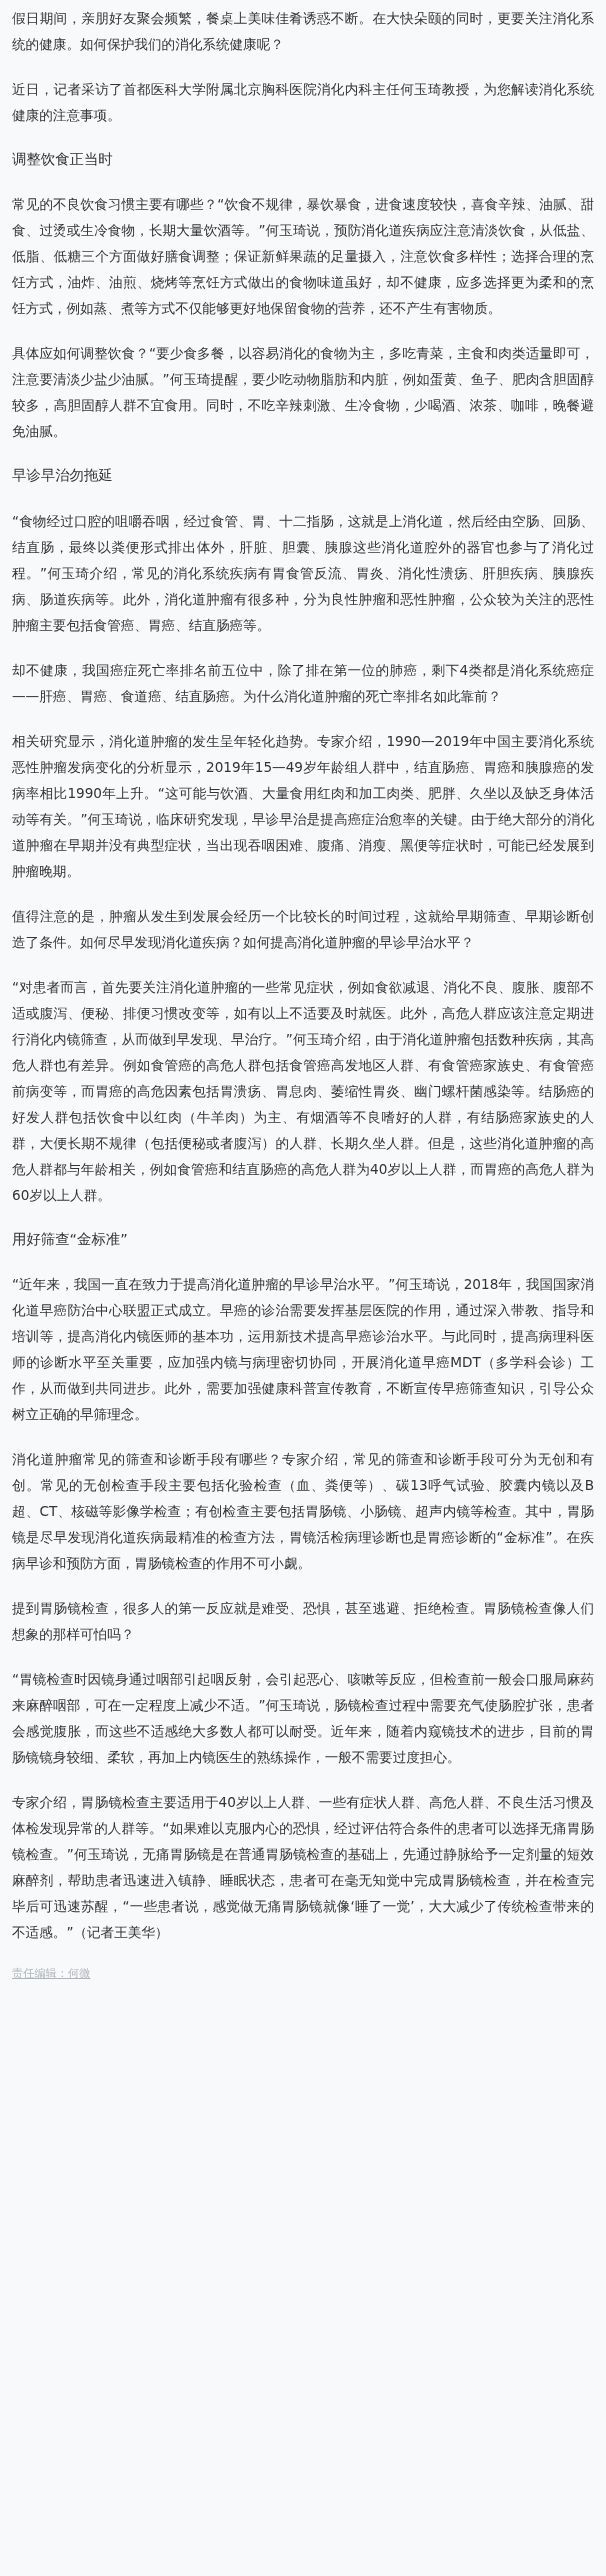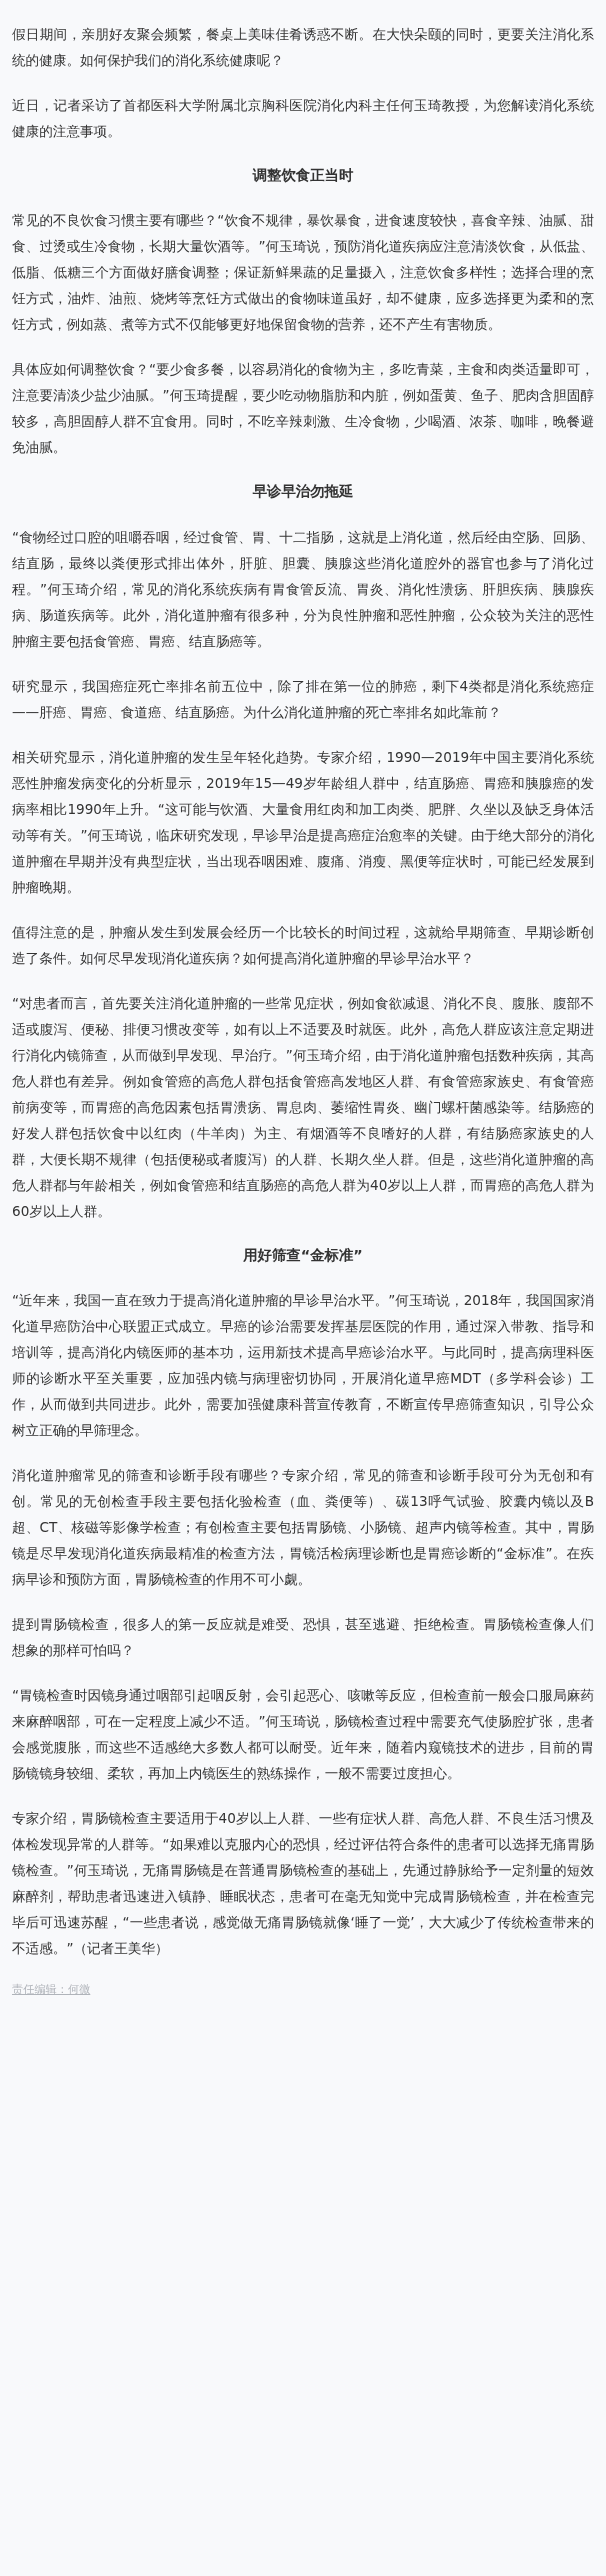--- a/index.html
+++ b/index.html
@@ -14,31 +14,30 @@
       color: #333333;
     }
     .article {
       padding: 4.8px 12px 16px 12px;
       box-sizing: border-box;
       width: 606px;
     }
     .para {
       font-size: 13.6px;
       line-height: 26px;
-      margin: 16px 0 19px 0;
+      margin: 0 0 19px 0;
       text-align: justify;
       letter-spacing: 0;
     }
     .heading {
       font-size: 14.4px;
-      font-weight: bold;
+      font-weight: normal;
       line-height: 25.5px;
       margin: 0 0 19px 0;
       color: #333333;
-      text-align: center;
     }
     .lead-bold {
       font-weight: normal;
     }
     .editor {
       font-size: 11.2px;
       color: #b0b4ba;
       line-height: 19px;
       margin-top: 4.8px;
       text-decoration: underline;
@@ -54,21 +53,21 @@
 
   <div>
     <h3 class="heading">调整饮食正当时</h3>
     <p class="para">常见的不良饮食习惯主要有哪些？“饮食不规律，暴饮暴食，进食速度较快，喜食辛辣、油腻、甜食、过烫或生冷食物，长期大量饮酒等。”何玉琦说，预防消化道疾病应注意清淡饮食，从低盐、低脂、低糖三个方面做好膳食调整；保证新鲜果蔬的足量摄入，注意饮食多样性；选择合理的烹饪方式，油炸、油煎、烧烤等烹饪方式做出的食物味道虽好，却不健康，应多选择更为柔和的烹饪方式，例如蒸、煮等方式不仅能够更好地保留食物的营养，还不产生有害物质。</p>
     <p class="para">具体应如何调整饮食？“要少食多餐，以容易消化的食物为主，多吃青菜，主食和肉类适量即可，注意要清淡少盐少油腻。”何玉琦提醒，要少吃动物脂肪和内脏，例如蛋黄、鱼子、肥肉含胆固醇较多，高胆固醇人群不宜食用。同时，不吃辛辣刺激、生冷食物，少喝酒、浓茶、咖啡，晚餐避免油腻。</p>
   </div>
 
   <div>
     <h3 class="heading">早诊早治勿拖延</h3>
     <p class="para">“食物经过口腔的咀嚼吞咽，经过食管、胃、十二指肠，这就是上消化道，然后经由空肠、回肠、结直肠，最终以粪便形式排出体外，肝脏、胆囊、胰腺这些消化道腔外的器官也参与了消化过程。”何玉琦介绍，常见的消化系统疾病有胃食管反流、胃炎、消化性溃疡、肝胆疾病、胰腺疾病、肠道疾病等。此外，消化道肿瘤有很多种，分为良性肿瘤和恶性肿瘤，公众较为关注的恶性肿瘤主要包括食管癌、胃癌、结直肠癌等。</p>
-    <p class="para">研究显示，我国癌症死亡率排名前五位中，除了排在第一位的肺癌，剩下4类都是消化系统癌症——肝癌、胃癌、食道癌、结直肠癌。为什么消化道肿瘤的死亡率排名如此靠前？</p>
+    <p class="para">却不健康，我国癌症死亡率排名前五位中，除了排在第一位的肺癌，剩下4类都是消化系统癌症——肝癌、胃癌、食道癌、结直肠癌。为什么消化道肿瘤的死亡率排名如此靠前？</p>
     <p class="para">相关研究显示，消化道肿瘤的发生呈年轻化趋势。专家介绍，1990—2019年中国主要消化系统恶性肿瘤发病变化的分析显示，2019年15—49岁年龄组人群中，结直肠癌、胃癌和胰腺癌的发病率相比1990年上升。“这可能与饮酒、大量食用红肉和加工肉类、肥胖、久坐以及缺乏身体活动等有关。”何玉琦说，临床研究发现，早诊早治是提高癌症治愈率的关键。由于绝大部分的消化道肿瘤在早期并没有典型症状，当出现吞咽困难、腹痛、消瘦、黑便等症状时，可能已经发展到肿瘤晚期。</p>
     <p class="para">值得注意的是，肿瘤从发生到发展会经历一个比较长的时间过程，这就给早期筛查、早期诊断创造了条件。如何尽早发现消化道疾病？如何提高消化道肿瘤的早诊早治水平？</p>
     <p class="para">“对患者而言，首先要关注消化道肿瘤的一些常见症状，例如食欲减退、消化不良、腹胀、腹部不适或腹泻、便秘、排便习惯改变等，如有以上不适要及时就医。此外，高危人群应该注意定期进行消化内镜筛查，从而做到早发现、早治疗。”何玉琦介绍，由于消化道肿瘤包括数种疾病，其高危人群也有差异。例如食管癌的高危人群包括食管癌高发地区人群、有食管癌家族史、有食管癌前病变等，而胃癌的高危因素包括胃溃疡、胃息肉、萎缩性胃炎、幽门螺杆菌感染等。结肠癌的好发人群包括饮食中以红肉（牛羊肉）为主、有烟酒等不良嗜好的人群，有结肠癌家族史的人群，大便长期不规律（包括便秘或者腹泻）的人群、长期久坐人群。但是，这些消化道肿瘤的高危人群都与年龄相关，例如食管癌和结直肠癌的高危人群为40岁以上人群，而胃癌的高危人群为60岁以上人群。</p>
   </div>
 
   <div>
     <h3 class="heading">用好筛查“金标准”</h3>
     <p class="para">“近年来，我国一直在致力于提高消化道肿瘤的早诊早治水平。”何玉琦说，2018年，我国国家消化道早癌防治中心联盟正式成立。早癌的诊治需要发挥基层医院的作用，通过深入带教、指导和培训等，提高消化内镜医师的基本功，运用新技术提高早癌诊治水平。与此同时，提高病理科医师的诊断水平至关重要，应加强内镜与病理密切协同，开展消化道早癌MDT（多学科会诊）工作，从而做到共同进步。此外，需要加强健康科普宣传教育，不断宣传早癌筛查知识，引导公众树立正确的早筛理念。</p>
     <p class="para"><span class="lead-bold">消化道肿瘤常见的筛查和诊断手段有哪些？</span><span>专家介绍，常见的筛查和诊断手段可分为无创和有创。常见的无创检查手段主要包括化验检查（血、粪便等）、碳13呼气试验、胶囊内镜以及B超、CT、核磁等影像学检查；有创检查主要包括胃肠镜、小肠镜、超声内镜等检查。其中，胃肠镜是尽早发现消化道疾病最精准的检查方法，胃镜活检病理诊断也是胃癌诊断的“金标准”。在疾病早诊和预防方面，胃肠镜检查的作用不可小觑。</span></p>
     <p class="para">提到胃肠镜检查，很多人的第一反应就是难受、恐惧，甚至逃避、拒绝检查。胃肠镜检查像人们想象的那样可怕吗？</p>

